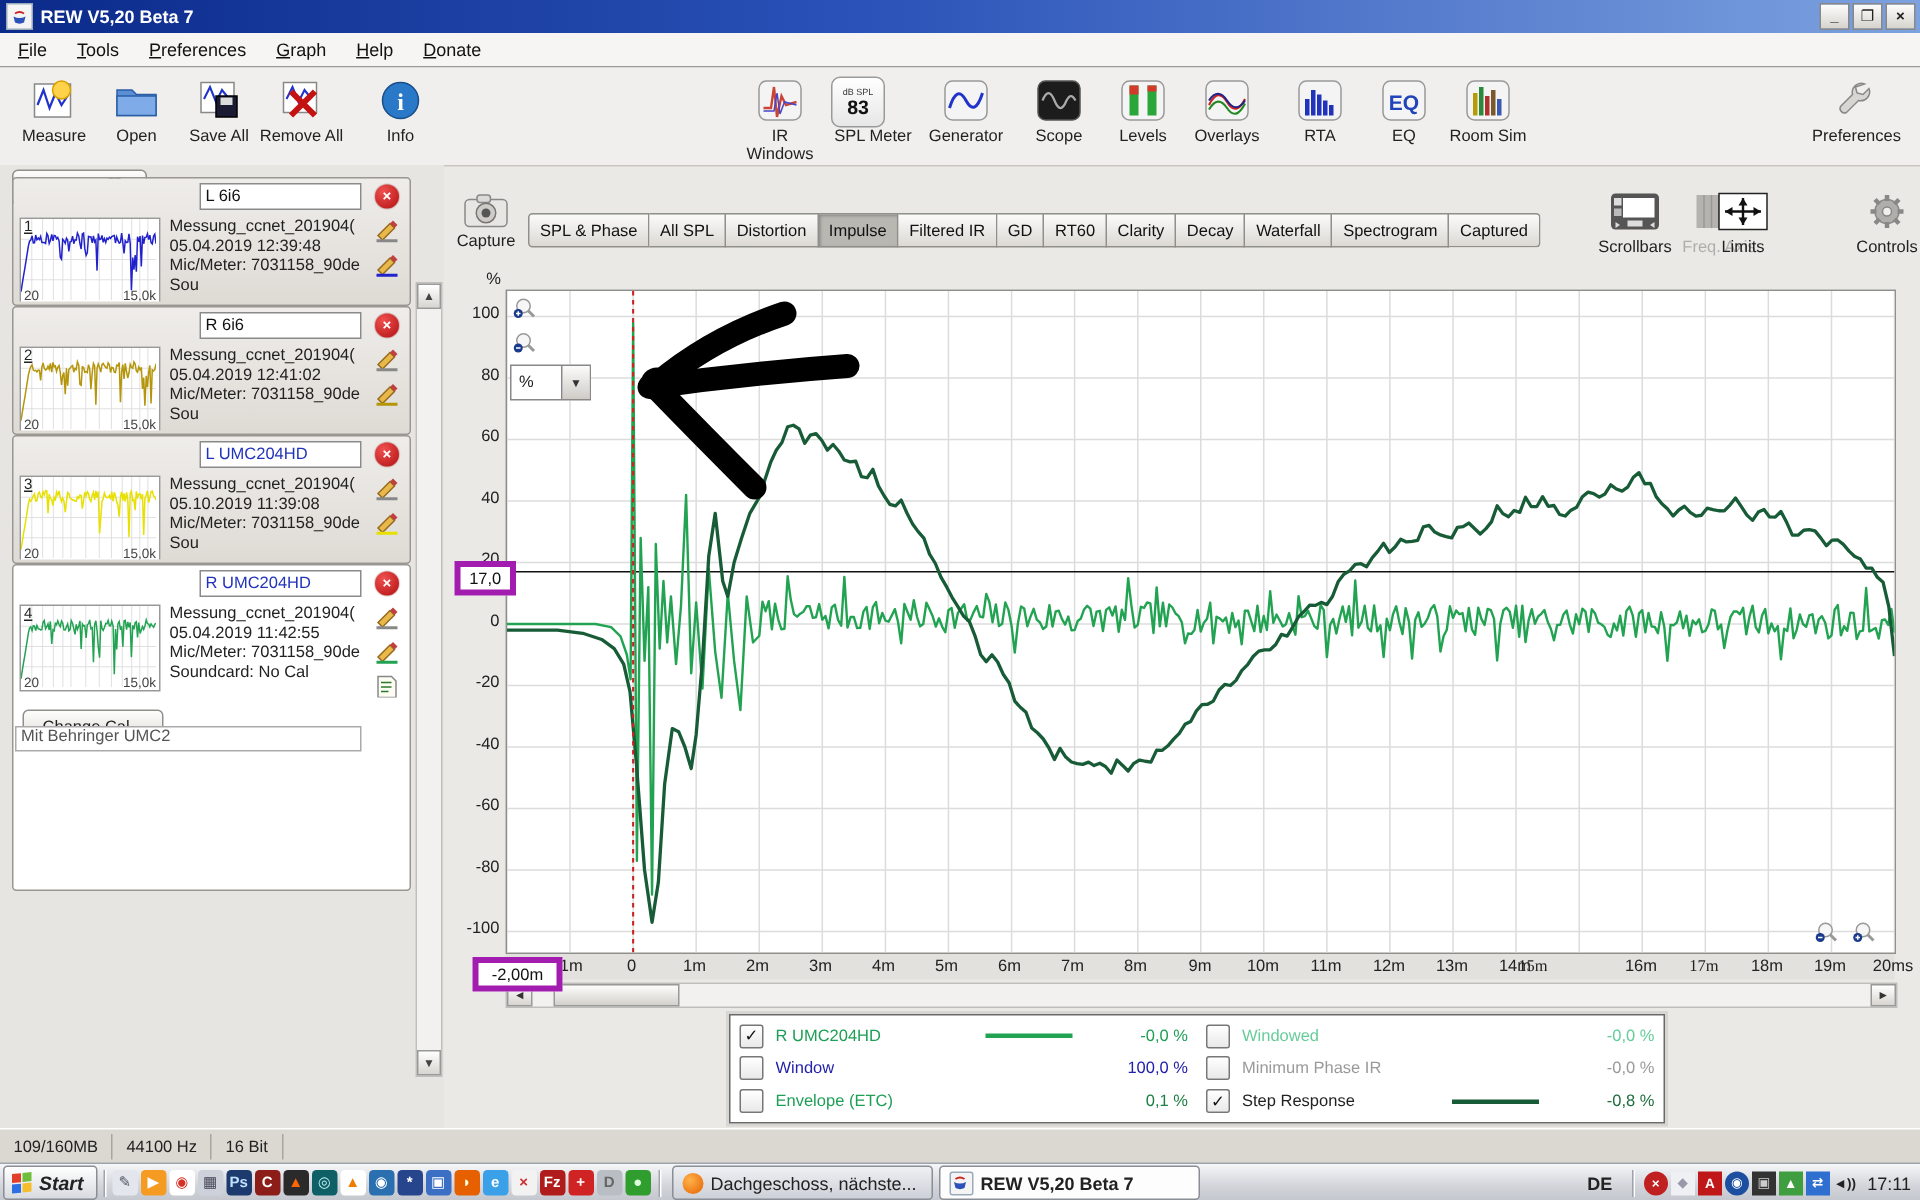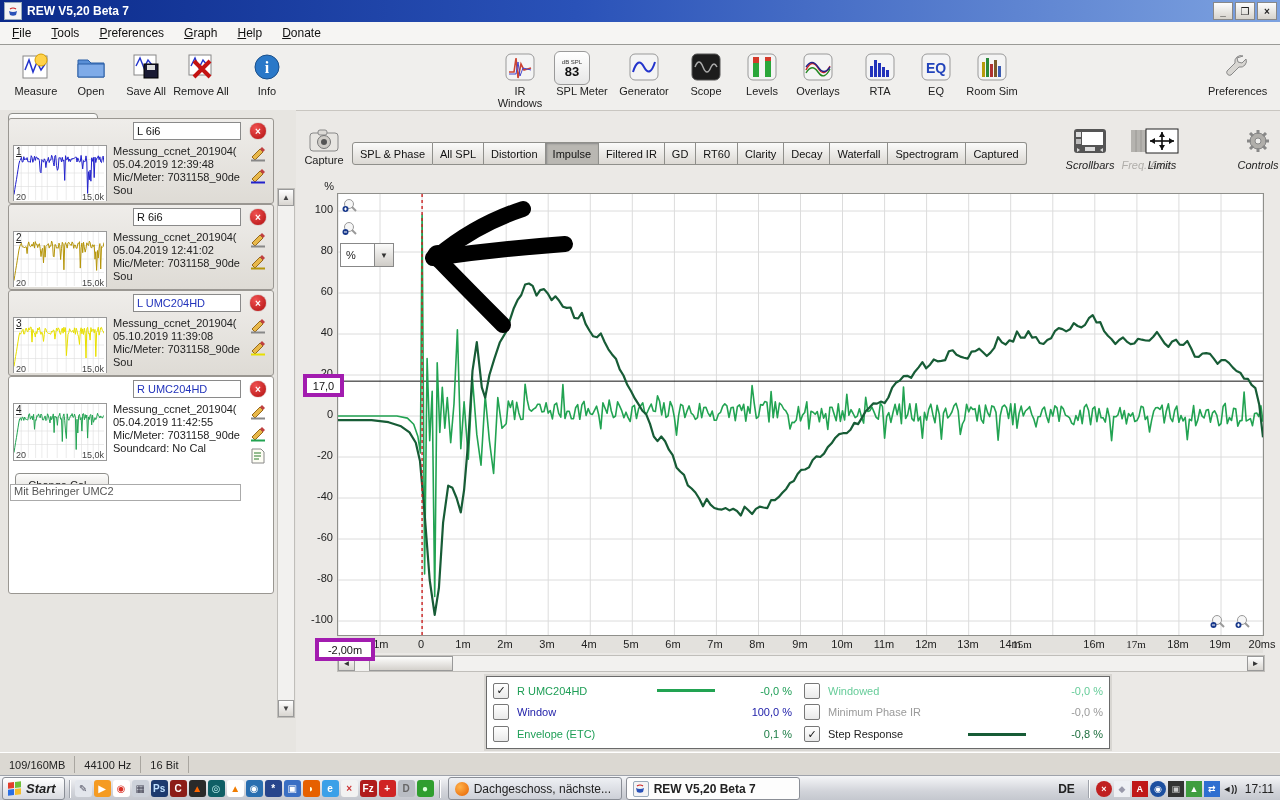--- a/index.html
+++ b/index.html
@@ -59,21 +59,21 @@
   .varrow{position:absolute;left:0;width:14px;height:15px;background:linear-gradient(#fff,#d8d5d0);border:1px solid #999;
     font-size:8px;color:#444;display:flex;align-items:center;justify-content:center;}
   
   #capture{left:300px;top:128px;width:48px;text-align:center;}
   .tabsrow{left:352px;top:142px;height:34px;display:flex;}
   .gtab{height:21px;border:1px solid #8f8f8b;border-left:none;background:linear-gradient(#fbfbfa,#dcd9d4);
     display:flex;align-items:center;padding:0 7px;font-size:11px;color:#111;}
   .gtab:first-child{border-left:1px solid #8f8f8b;border-radius:3px 0 0 3px;}
   .gtab:last-child{border-radius:0 3px 3px 0;}
   .gtab.active{background:#b9b7b2;box-shadow:inset 1px 1px 2px #888;}
-  .rbtn{position:absolute;top:126px;width:56px;text-align:center;font-size:11px;font-style:italic;}
+  .rbtn{position:absolute;top:126px;width:56px;text-align:center;font-size:11px;}
   .rbtn .ric{height:30px;display:flex;align-items:center;justify-content:center;margin-bottom:3px;}
   .rbtn.disabled{color:#b0aeaa;}
   #unit-label{left:308px;top:180px;width:26px;text-align:right;color:#222;}
   .ylab{position:absolute;width:30px;text-align:right;color:#222;font-size:11px;}
   #plot{left:337px;top:193px;width:925px;height:441px;background:#fff;border:1px solid #8f8f8b;}
   #plot svg{display:block;}
   .lens{position:absolute;width:17px;height:17px;}
   #unit-dd{left:340px;top:243px;width:52px;height:22px;border:1px solid #888;background:#fff;display:flex;}
   #unit-dd .uval{flex:1;display:flex;align-items:center;padding-left:5px;}
   #unit-dd .ubtn{width:18px;background:linear-gradient(#fbfbfa,#cfccc7);border-left:1px solid #888;

